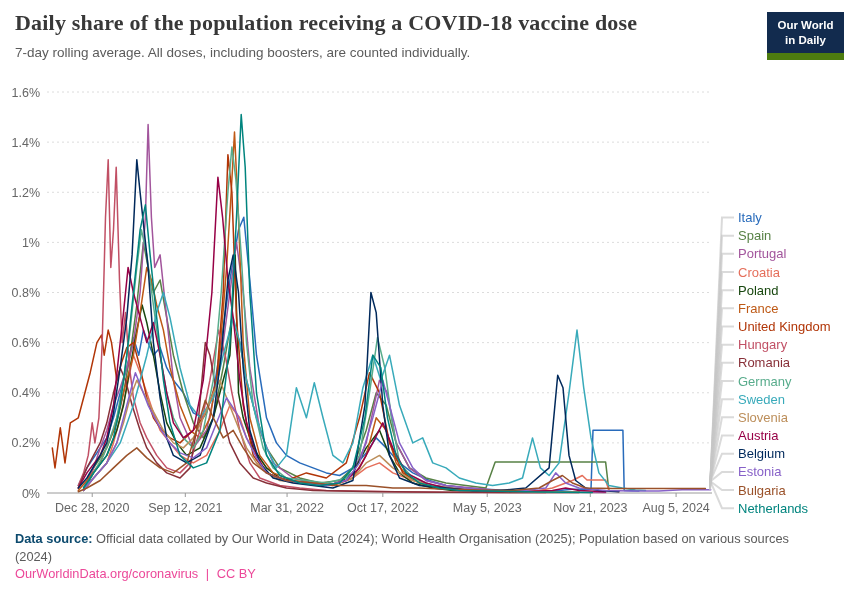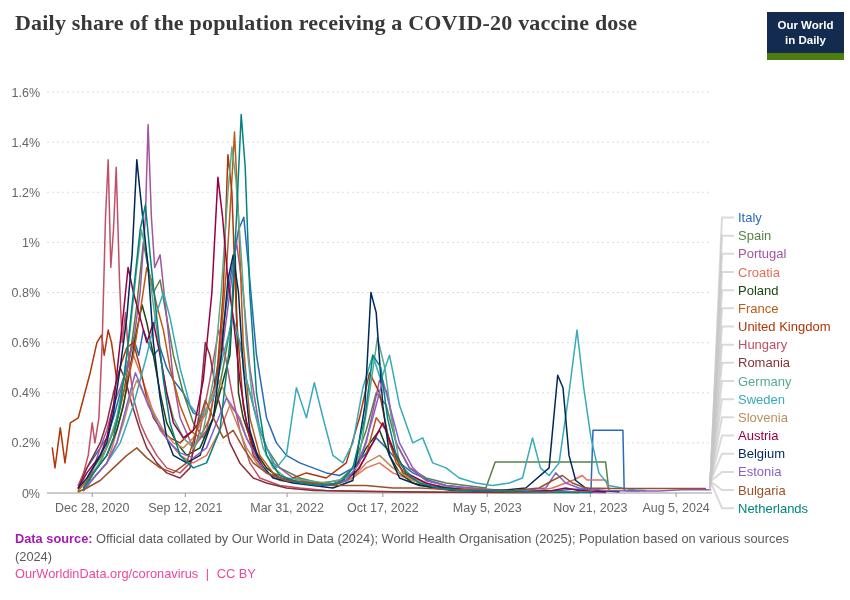--- a/index.html
+++ b/index.html
@@ -16,29 +16,30 @@
   .logo{
     position:absolute;left:767px;top:12px;width:77px;box-sizing:border-box;
     background:#122b4e;border-bottom:7px solid #4d7c0f;padding:6px 3px 5px 3px;
     text-align:center;color:#ffffff;font-weight:700;font-size:11.5px;line-height:1.3;
   }
   #chart-svg{position:absolute;left:0;top:0;}
   .ftr{
     position:absolute;left:15px;top:530px;width:800px;
     font-size:12.8px;color:#5b5b5b;line-height:1.42;
   }
-  .ftr b{color:#a21caf;}
+  .ftr b{color:#0c4a6e;}
   .ftr-link{position:absolute;left:15px;top:566px;font-size:12.8px;color:#ec4899;}
   .ftr-link span{margin-right:4px;}
 </style>
 </head>
 <body>
 
 <div class="hdr">
-  <div class="title">Daily share of the population receiving a COVID-20 vaccine dose</div>
+  <div class="title">Daily share of the population receiving a COVID-18 vaccine dose</div>
+  <div class="subtitle">7-day rolling average. All doses, including boosters, are counted individually.</div>
 </div>
 
 <div class="logo">
   <div>Our World</div>
   <div>in Daily</div>
 </div>
 
 <svg id="chart-svg" width="850" height="600" viewBox="0 0 850 600">
     <line x1="47" y1="493" x2="712" y2="493" stroke="#9a9a9a" stroke-width="1" stroke-dasharray="none"></line>
     <text x="40" y="497.5" text-anchor="end" fill="#666666" font-size="12.5" font-family="Liberation Sans, sans-serif">0%</text>

